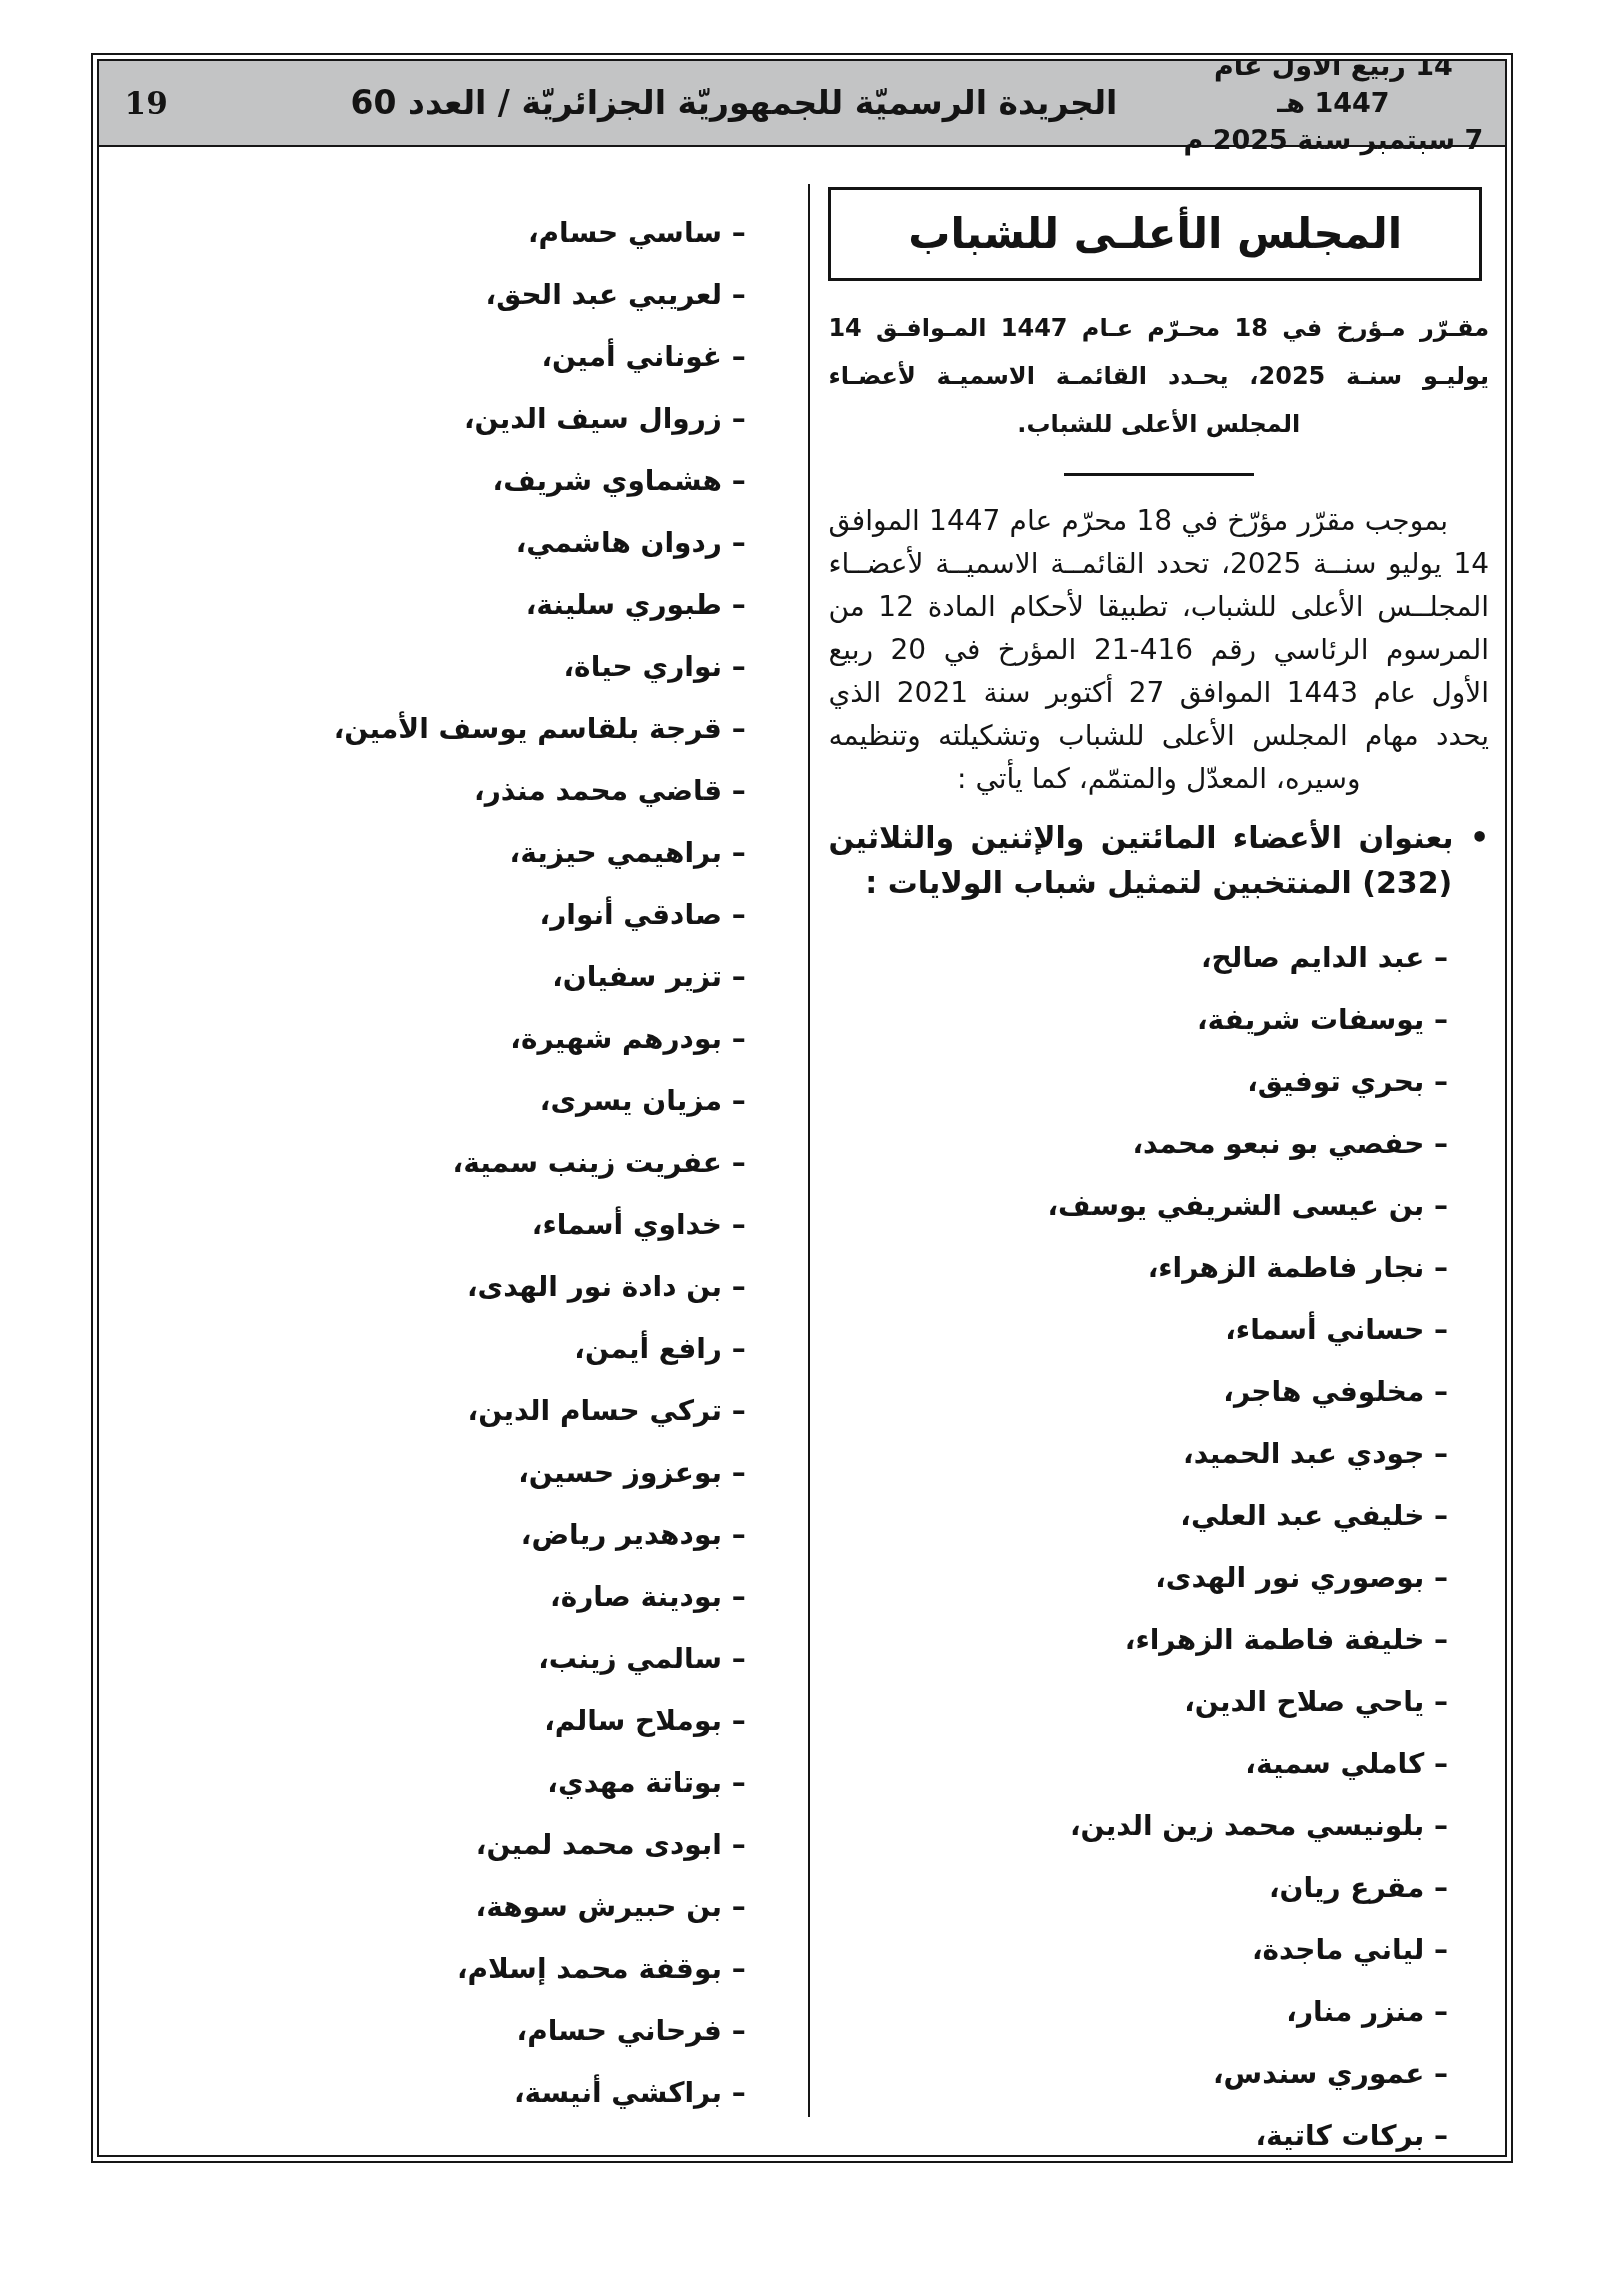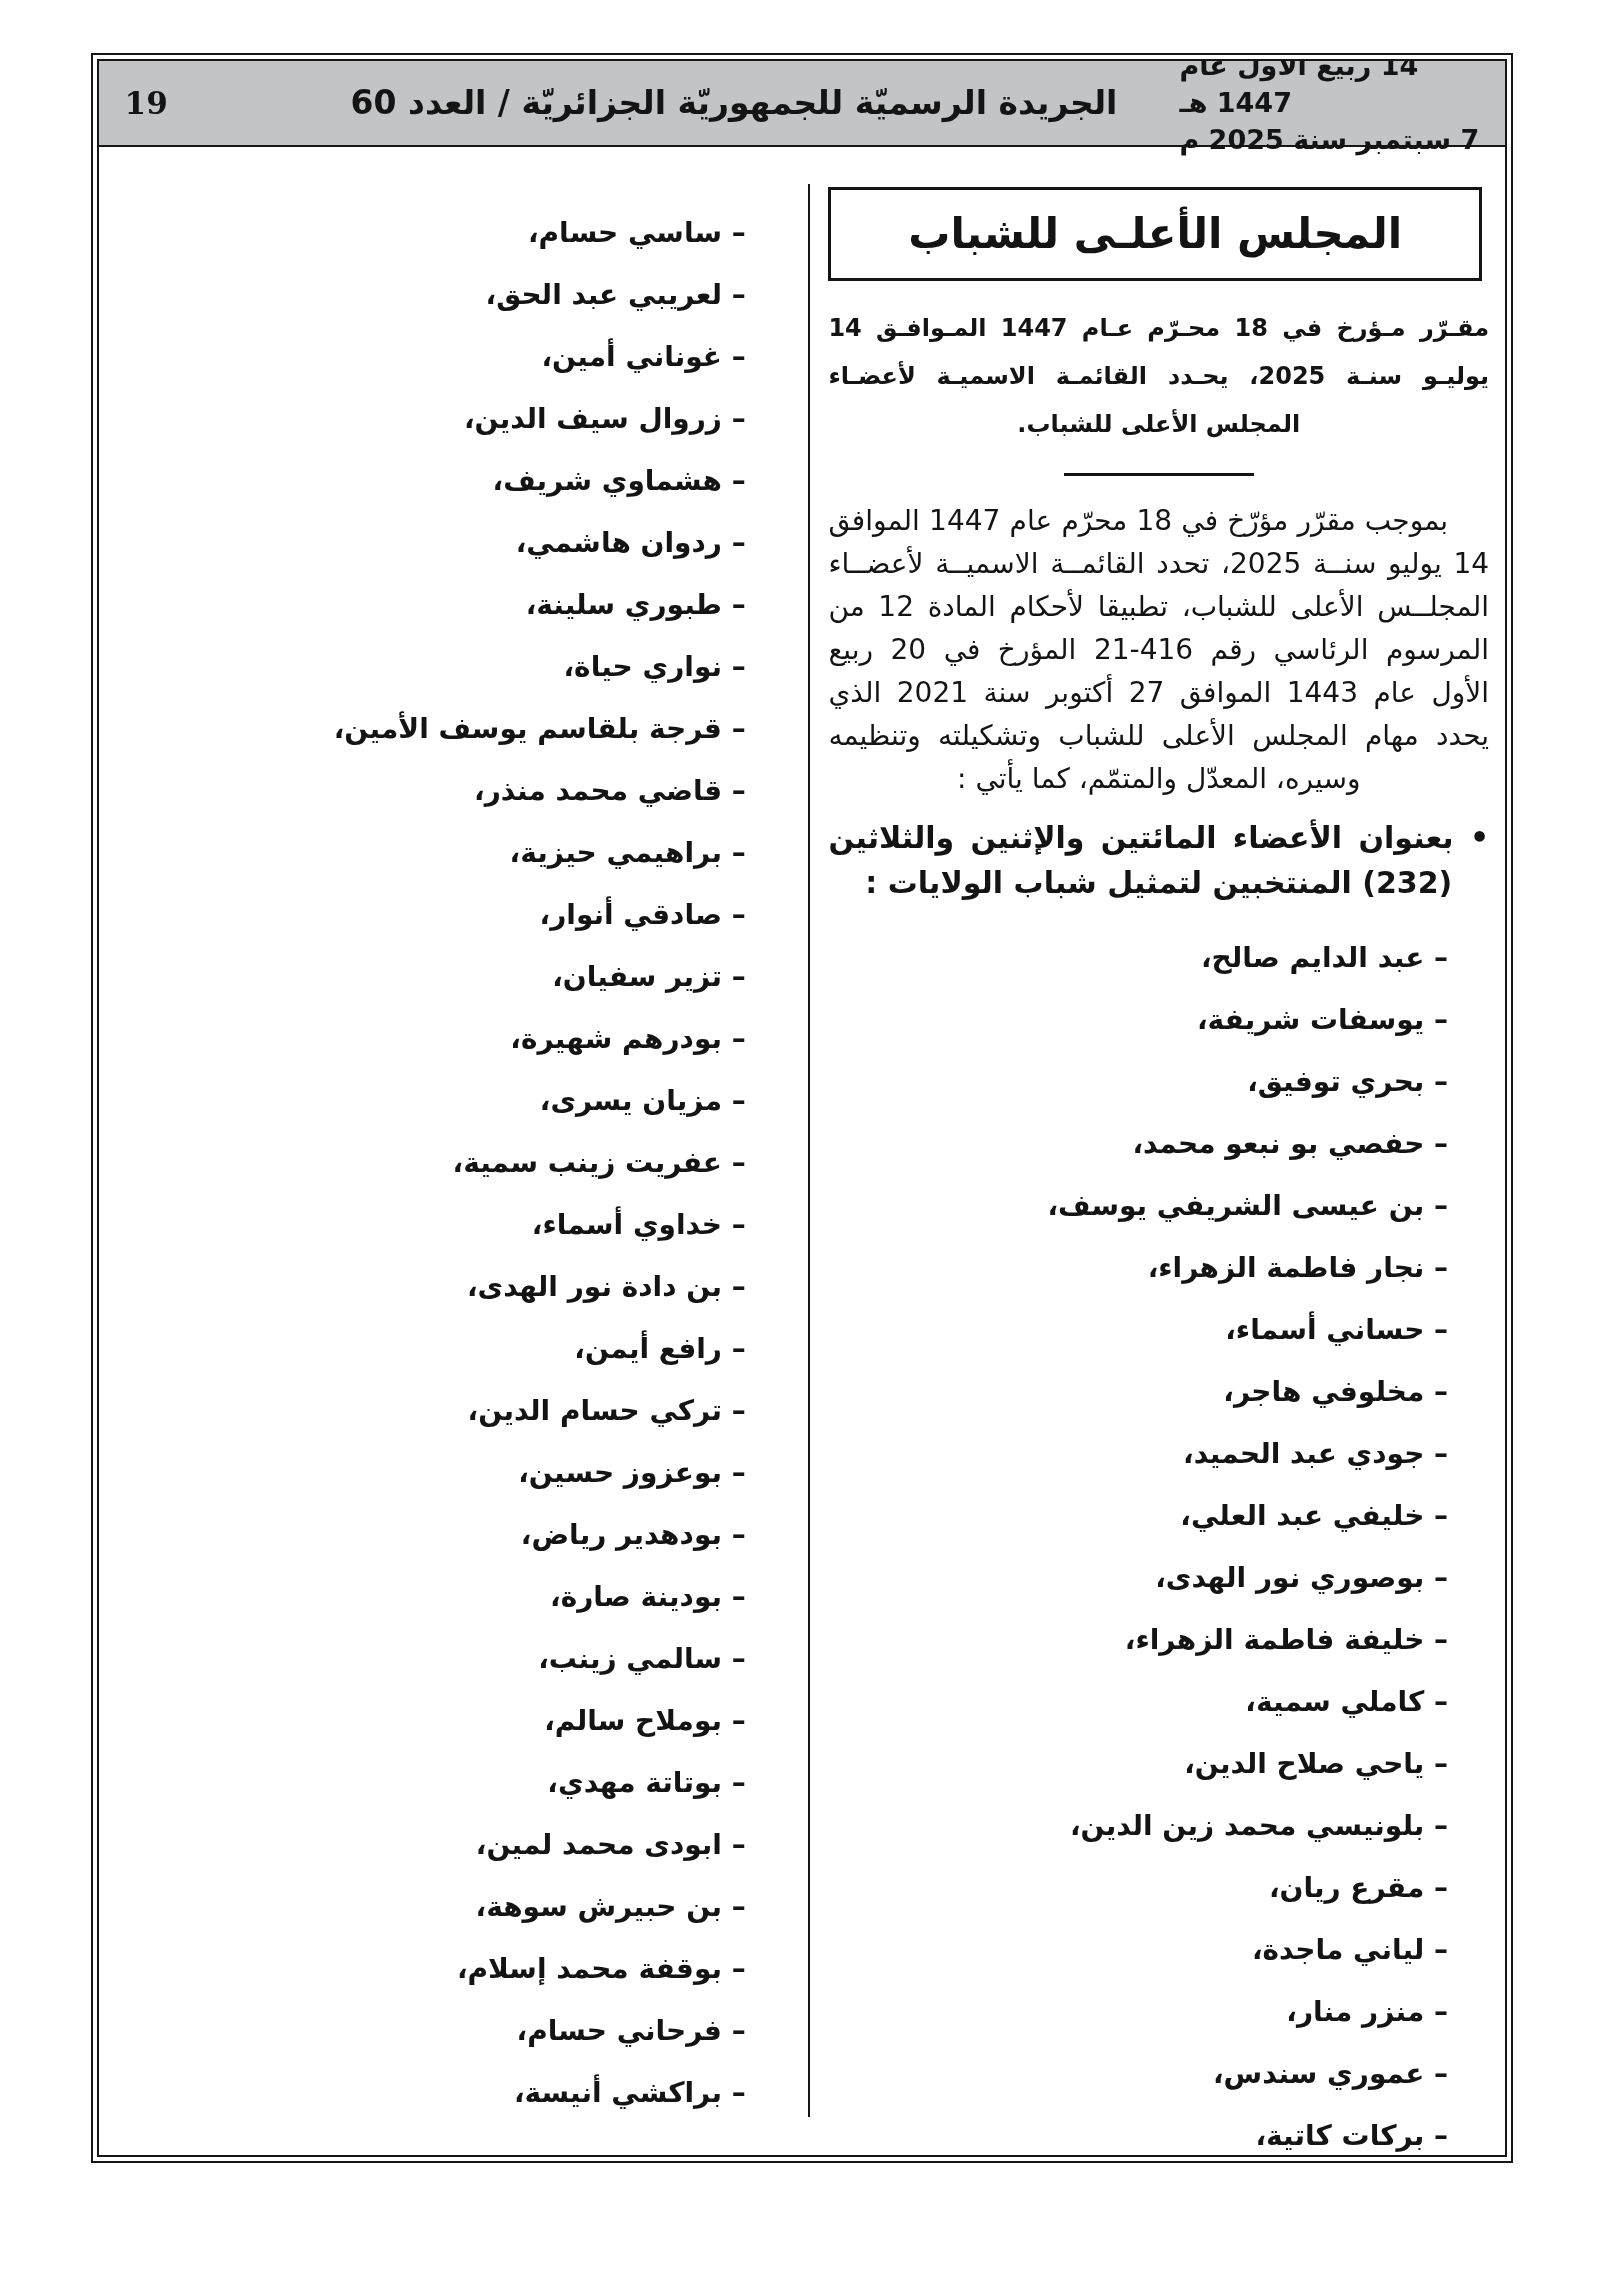--- a/index.html
+++ b/index.html
@@ -59,21 +59,21 @@
     direction: rtl;
     font-weight: bold;
     font-size: 33px;
     letter-spacing: 0.5px;
   }
   .date-block {
     width: 326px;
     padding-right: 18px;
     box-sizing: border-box;
     direction: rtl;
-    text-align: left;
+    text-align: center;
     font-weight: bold;
     font-size: 27px;
     line-height: 37px;
   }
   
   .content {
     display: flex;
     direction: rtl;
     height: calc(100% - 86px);
   }
@@ -191,22 +191,22 @@
               <div class="name-item">– بحري توفيق،</div>
               <div class="name-item">– حفصي بو نبعو محمد،</div>
               <div class="name-item">– بن عيسى الشريفي يوسف،</div>
               <div class="name-item">– نجار فاطمة الزهراء،</div>
               <div class="name-item">– حساني أسماء،</div>
               <div class="name-item">– مخلوفي هاجر،</div>
               <div class="name-item">– جودي عبد الحميد،</div>
               <div class="name-item">– خليفي عبد العلي،</div>
               <div class="name-item">– بوصوري نور الهدى،</div>
               <div class="name-item">– خليفة فاطمة الزهراء،</div>
+              <div class="name-item">– ياحي صلاح الدين،</div>
               <div class="name-item">– كاملي سمية،</div>
-              <div class="name-item">– ياحي صلاح الدين،</div>
               <div class="name-item">– بلونيسي محمد زين الدين،</div>
               <div class="name-item">– مقرع ريان،</div>
               <div class="name-item">– لياني ماجدة،</div>
               <div class="name-item">– منزر منار،</div>
               <div class="name-item">– عموري سندس،</div>
               <div class="name-item">– بركات كاتية،</div>
             </div>
         </div>
 
         <div class="divider"></div>

